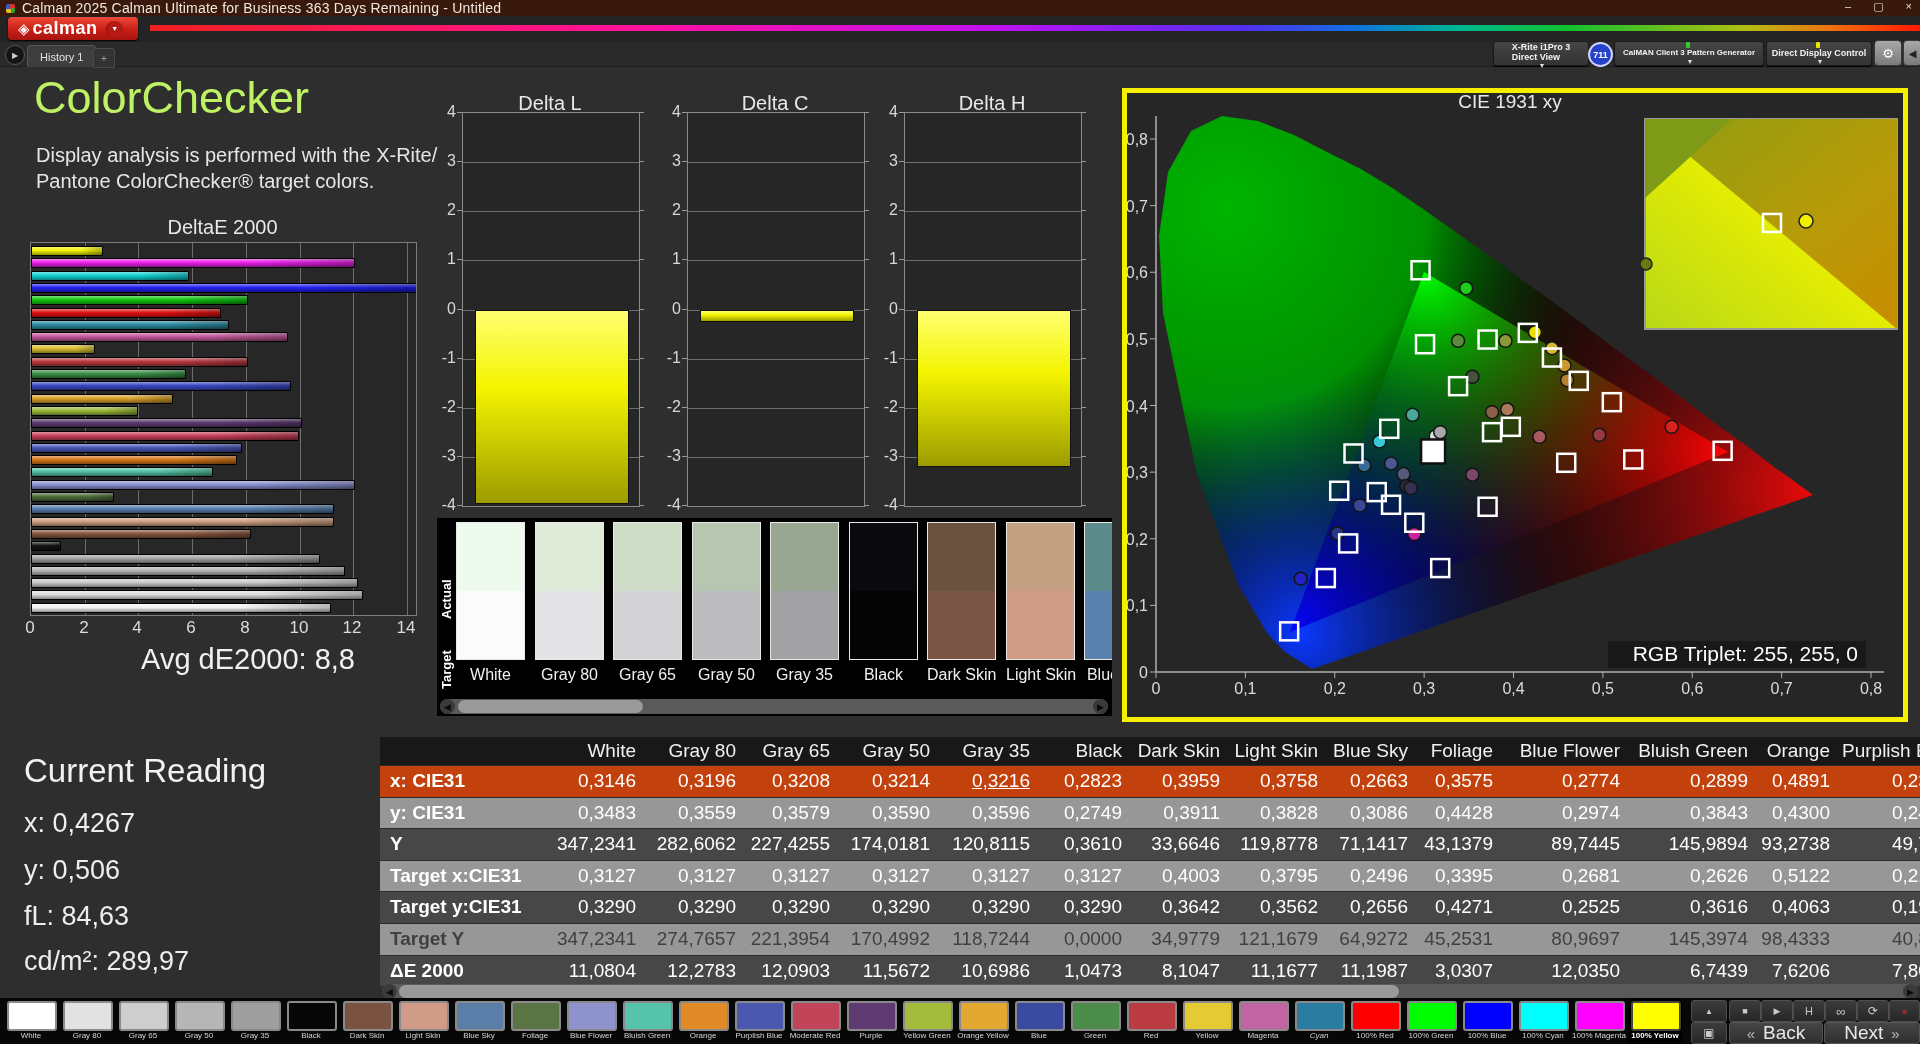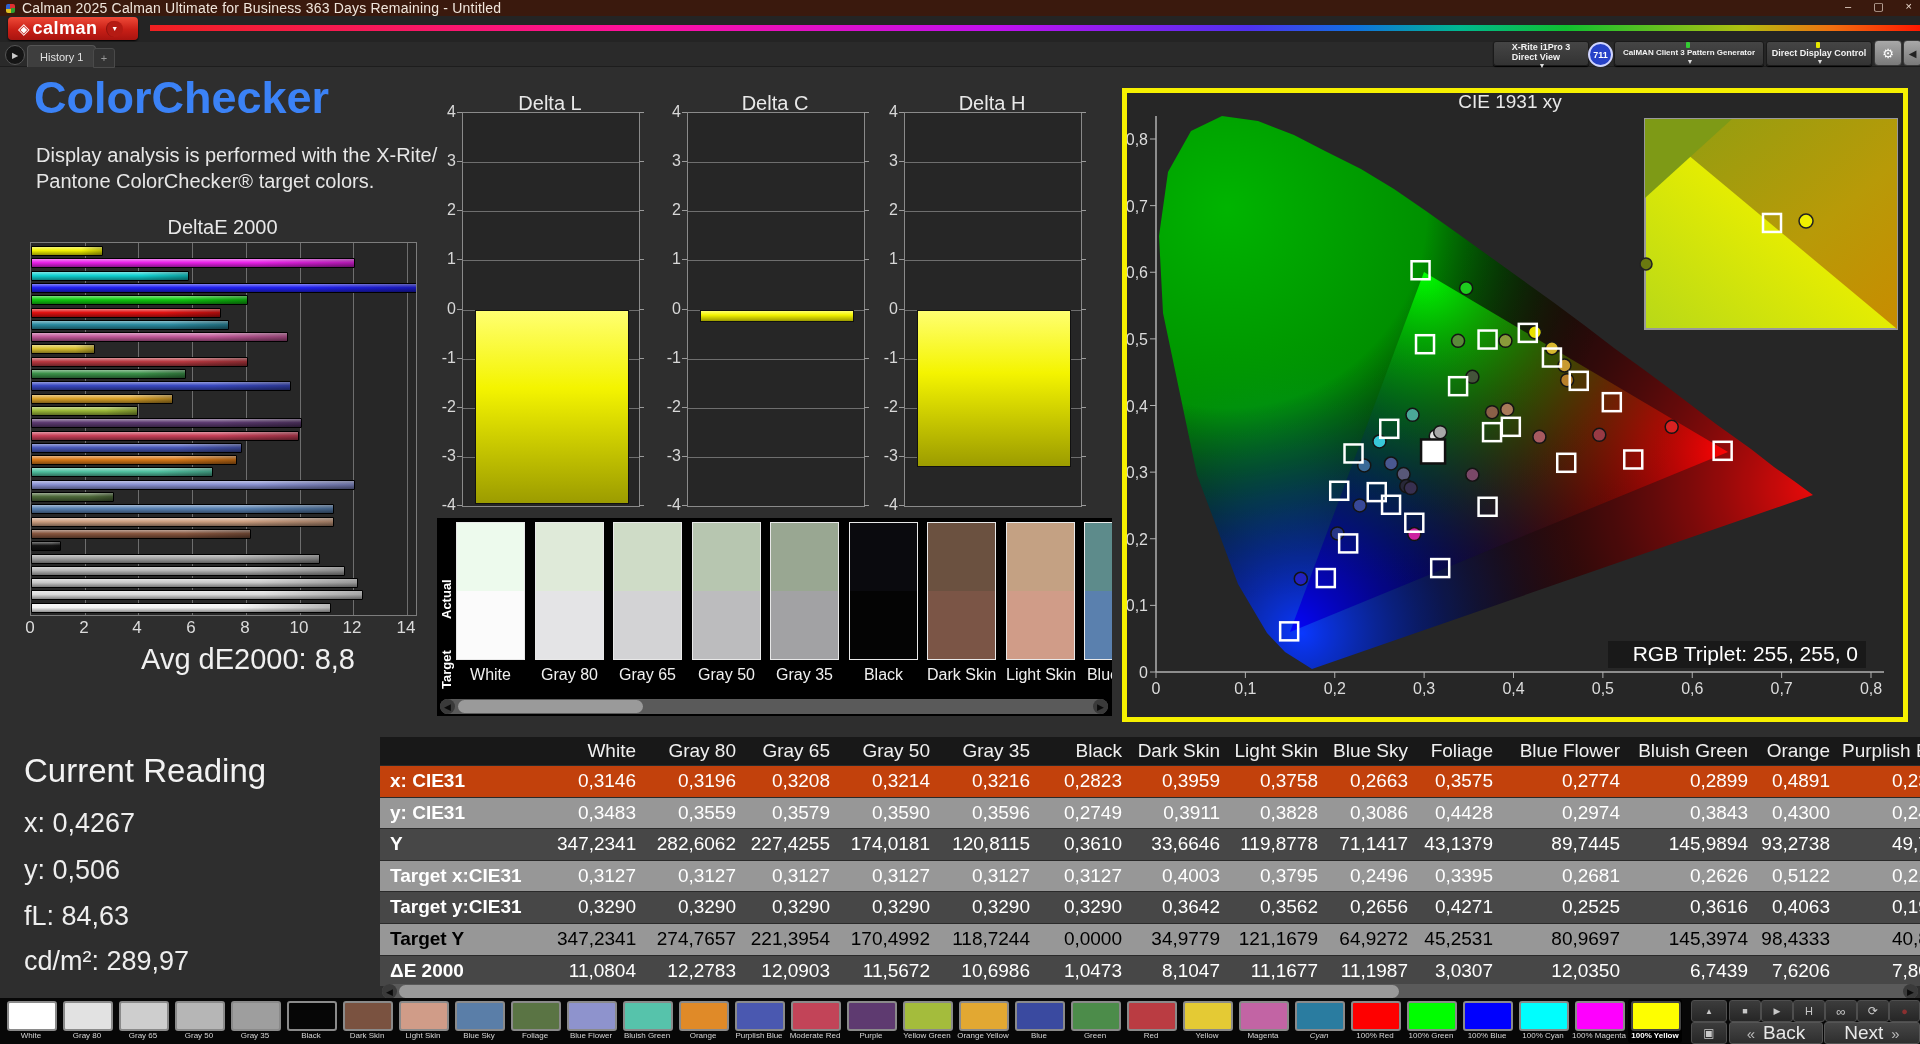--- a/index.html
+++ b/index.html
@@ -35,21 +35,21 @@
   .devbox{top:-1px;height:23px;background:linear-gradient(180deg,#454545,#333);border:1px solid #1a1a1a;border-radius:3px;
     display:flex;align-items:center;position:absolute;box-shadow:0 1px 1px #000;flex-direction:column;}
   .devstrip{width:4px;height:17px;margin:0 5px 0 3px;border-radius:1px;}
   .devtext{font-size:9px;font-weight:bold;color:#f2f2f2;line-height:10px;white-space:nowrap;}
   .devdd{font-size:7px;color:#ddd;margin:0 5px 0 7px;}
   #meter-badge{top:0px;width:21px;height:21px;border-radius:50%;background:#2742c8;border:2px solid #cfd4ff;
     color:#fff;font-size:9px;font-weight:bold;display:flex;align-items:center;justify-content:center;position:absolute;}
   .sqbtn{top:-2px;width:26px;height:24px;border-radius:4px;background:linear-gradient(180deg,#a8a8a8,#7a7a7a);
     border:1px solid #3a3a3a;color:#fff;display:flex;align-items:center;justify-content:center;font-size:13px;position:absolute;}
   
-  #cc-title{left:34px;top:72px;font-size:45px;font-weight:700;color:#3b82f6;}
+  #cc-title{left:34px;top:72px;font-size:45px;font-weight:400;color:#bef264;}
   #cc-desc1{left:36px;top:144px;font-size:20px;color:#e6e6e6;}
   #cc-desc2{left:36px;top:170px;font-size:20px;color:#e6e6e6;}
   #deltae-title{left:30px;top:216px;width:385px;text-align:center;font-size:20px;color:#e8e8e8;}
   #deltae-plot{left:30px;top:242px;width:385px;height:372px;background:#272727;border:1px solid #7d7d7d;overflow:hidden;}
   .vgrid{position:absolute;top:0;bottom:0;width:1px;background:#6e6e6e;}
   .debar{position:absolute;left:0;height:8px;border:1px solid #000;border-radius:1px;}
   #deltae-xlabels{left:30px;top:618px;width:400px;height:20px;font-size:17px;color:#dcdcdc;}
   #deltae-xlabels span{position:absolute;transform:translateX(-50%);}
   #avg-de{left:40px;top:643px;width:315px;text-align:right;font-size:29px;color:#f0f0f0;}
   #max-de{left:40px;top:688px;width:315px;text-align:right;font-size:29px;color:#f0f0f0;}
@@ -574,21 +574,21 @@
         <div class="tcell" style="width: 128px;">Bluish Green</div>
         <div class="tcell" style="width: 82px;">Orange</div>
         <div class="tcell" style="width: 120px;">Purplish Blue</div>
       </div>
       <div class="trow" style="background: #c2410c; height: 30.6px; line-height: 30.6px; color: rgb(255, 255, 255); border-top: 1px solid rgb(42, 42, 42);">
         <div class="tcell tlabel" style="width: 177px;">x: CIE31</div>
         <div class="tcell" style="width: 91px;">0,3146</div>
         <div class="tcell" style="width: 100px;">0,3196</div>
         <div class="tcell" style="width: 94px;">0,3208</div>
         <div class="tcell" style="width: 100px;">0,3214</div>
-        <div class="tcell" style="width: 100px;">0,3216</div>
+        <div class="tcell" style="width: 100px; text-decoration: underline;">0,3216</div>
         <div class="tcell" style="width: 92px;">0,2823</div>
         <div class="tcell" style="width: 98px;">0,3959</div>
         <div class="tcell" style="width: 98px;">0,3758</div>
         <div class="tcell" style="width: 90px;">0,2663</div>
         <div class="tcell" style="width: 85px;">0,3575</div>
         <div class="tcell" style="width: 127px;">0,2774</div>
         <div class="tcell" style="width: 128px;">0,2899</div>
         <div class="tcell" style="width: 82px;">0,4891</div>
         <div class="tcell" style="width: 120px;">0,2305</div>
       </div>
@@ -653,21 +653,21 @@
         <div class="tcell" style="width: 92px;">0,3290</div>
         <div class="tcell" style="width: 98px;">0,3642</div>
         <div class="tcell" style="width: 98px;">0,3562</div>
         <div class="tcell" style="width: 90px;">0,2656</div>
         <div class="tcell" style="width: 85px;">0,4271</div>
         <div class="tcell" style="width: 127px;">0,2525</div>
         <div class="tcell" style="width: 128px;">0,3616</div>
         <div class="tcell" style="width: 82px;">0,4063</div>
         <div class="tcell" style="width: 120px;">0,1920</div>
       </div>
-      <div class="trow" style="background: rgb(151, 151, 151); height: 30.6px; line-height: 30.6px; color: #000000; border-top: 1px solid rgb(42, 42, 42);">
+      <div class="trow" style="background: rgb(151, 151, 151); height: 30.6px; line-height: 30.6px; color: #404040; border-top: 1px solid rgb(42, 42, 42);">
         <div class="tcell tlabel" style="width: 177px;">Target Y</div>
         <div class="tcell" style="width: 91px;">347,2341</div>
         <div class="tcell" style="width: 100px;">274,7657</div>
         <div class="tcell" style="width: 94px;">221,3954</div>
         <div class="tcell" style="width: 100px;">170,4992</div>
         <div class="tcell" style="width: 100px;">118,7244</div>
         <div class="tcell" style="width: 92px;">0,0000</div>
         <div class="tcell" style="width: 98px;">34,9779</div>
         <div class="tcell" style="width: 98px;">121,1679</div>
         <div class="tcell" style="width: 90px;">64,9272</div>

